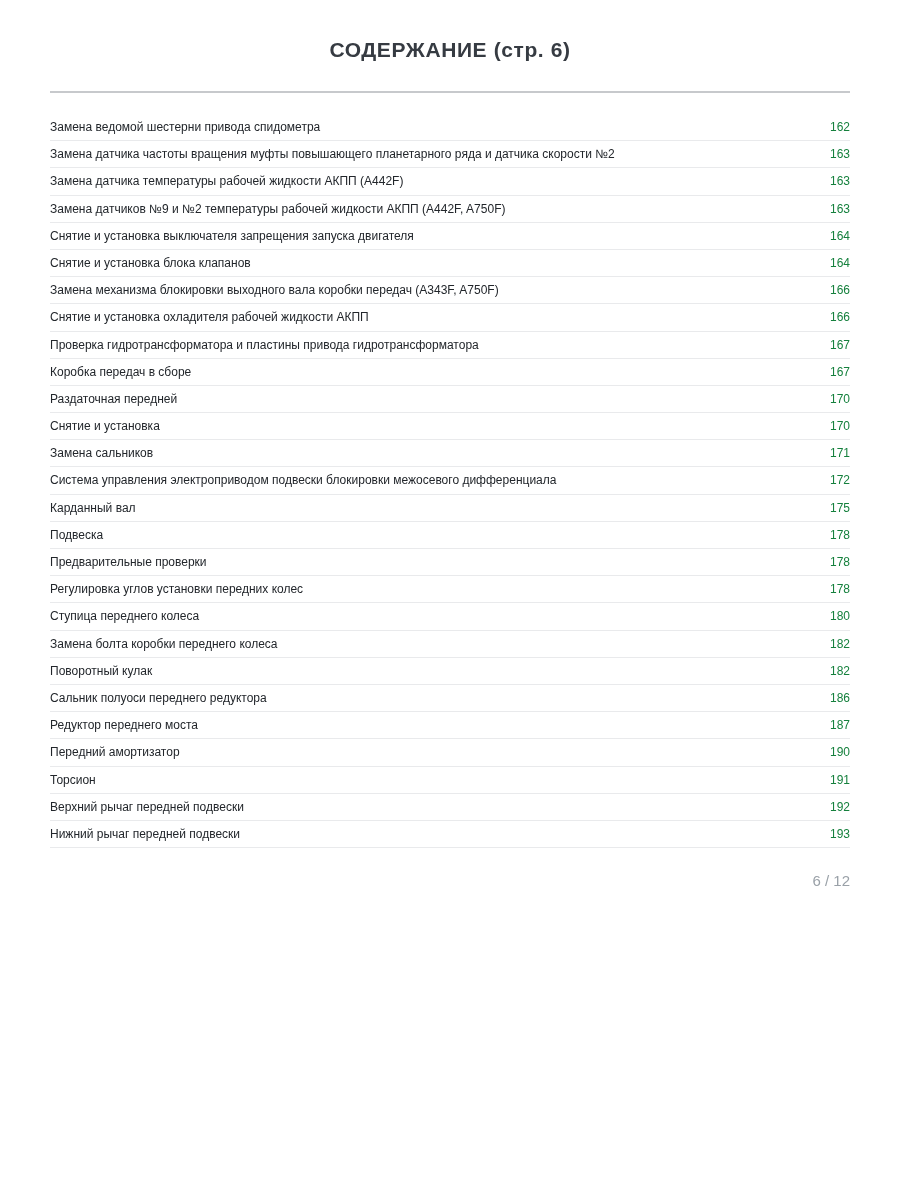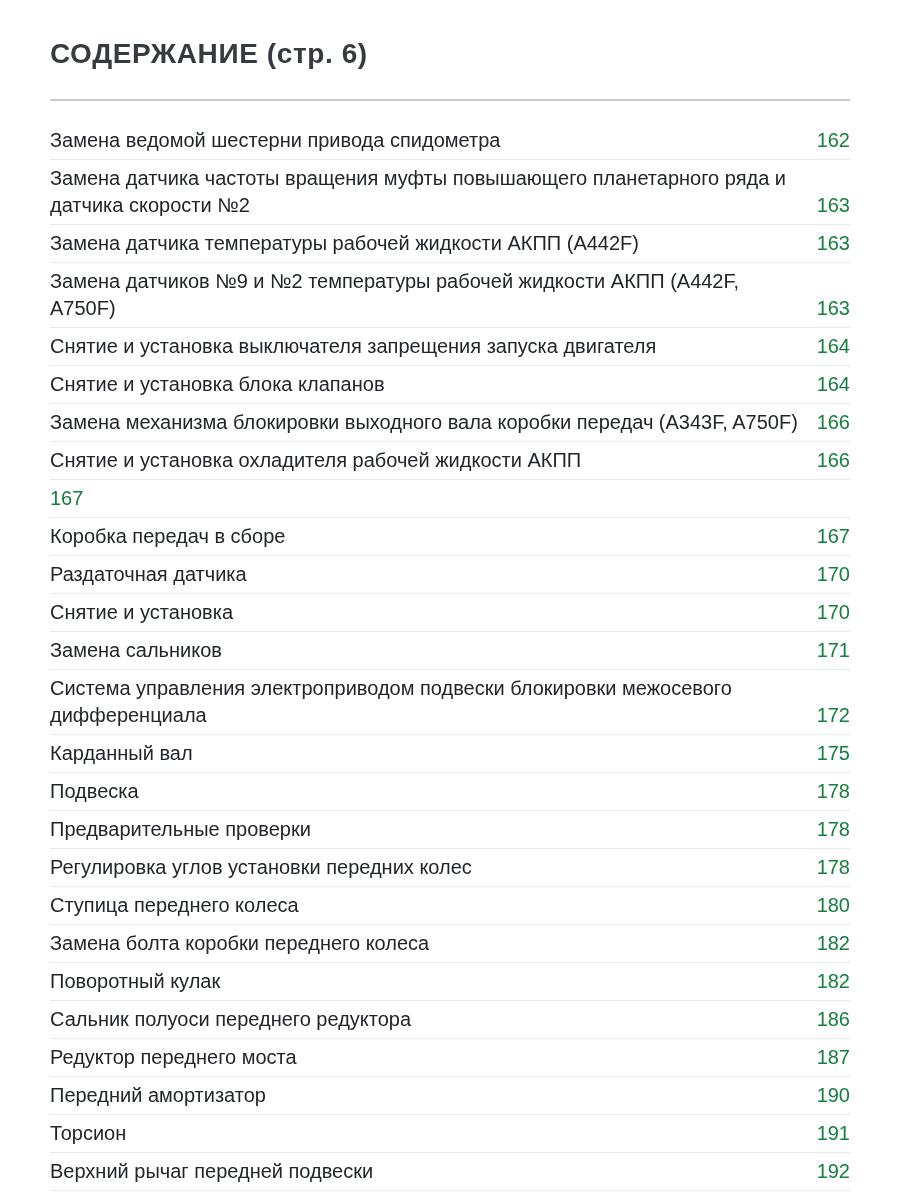--- a/index.html
+++ b/index.html
@@ -12,42 +12,43 @@
   body {
     width: 900px;
     height: 1200px;
     overflow: hidden;
   }
   .page {
     padding: 0 50px;
   }
   .page-title {
     margin: 38px 0 0 0;
-    font-size: 28px;
+    text-align: center;
+    font-size: 21px;
     font-weight: 700;
     letter-spacing: 0.6px;
     color: #363b42;
   }
   .title-divider {
     border: none;
     height: 2px;
     background: #c7c9cc;
     margin: 29px 0 0 0;
   }
   .toc {
     margin-top: 21px;
   }
   .toc-row {
     display: flex;
     justify-content: space-between;
     align-items: flex-end;
     gap: 12px;
     padding: 5px 0;
     border-bottom: 1px solid #e9eaec;
-    font-size: 20px;
+    font-size: 12px;
     line-height: 1.35;
   }
   .toc-label {
     color: #22262b;
   }
   .toc-page {
     color: #15803d;
     white-space: nowrap;
     flex-shrink: 0;
   }
@@ -103,30 +104,31 @@
         <span class="toc-label">Замена механизма блокировки выходного вала коробки передач (A343F, A750F)</span>
         <span class="toc-page">166</span>
       </div>
 
       <div class="toc-row">
         <span class="toc-label">Снятие и установка охладителя рабочей жидкости АКПП</span>
         <span class="toc-page">166</span>
       </div>
 
       <div class="toc-row">
+        <span class="toc-label">Проверка гидротрансформатора и пластины привода гидротрансформатора</span>
         <span class="toc-page">167</span>
       </div>
 
       <div class="toc-row">
         <span class="toc-label">Коробка передач в сборе</span>
         <span class="toc-page">167</span>
       </div>
 
       <div class="toc-row">
-        <span class="toc-label">Раздаточная датчика</span>
+        <span class="toc-label">Раздаточная передней</span>
         <span class="toc-page">170</span>
       </div>
 
       <div class="toc-row">
         <span class="toc-label">Снятие и установка</span>
         <span class="toc-page">170</span>
       </div>
 
       <div class="toc-row">
         <span class="toc-label">Замена сальников</span>

